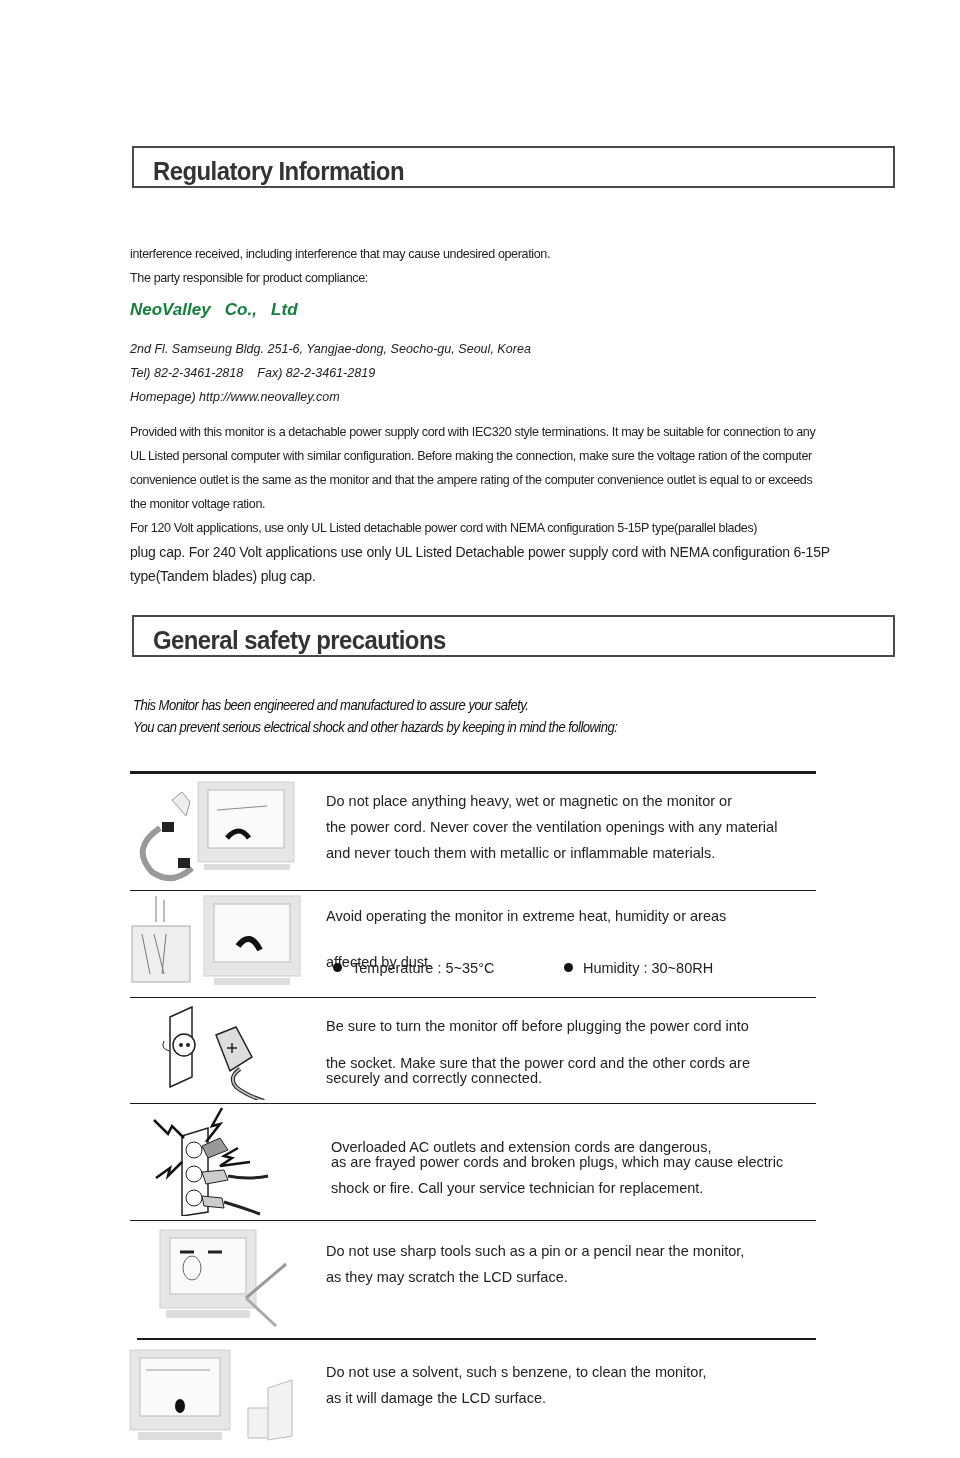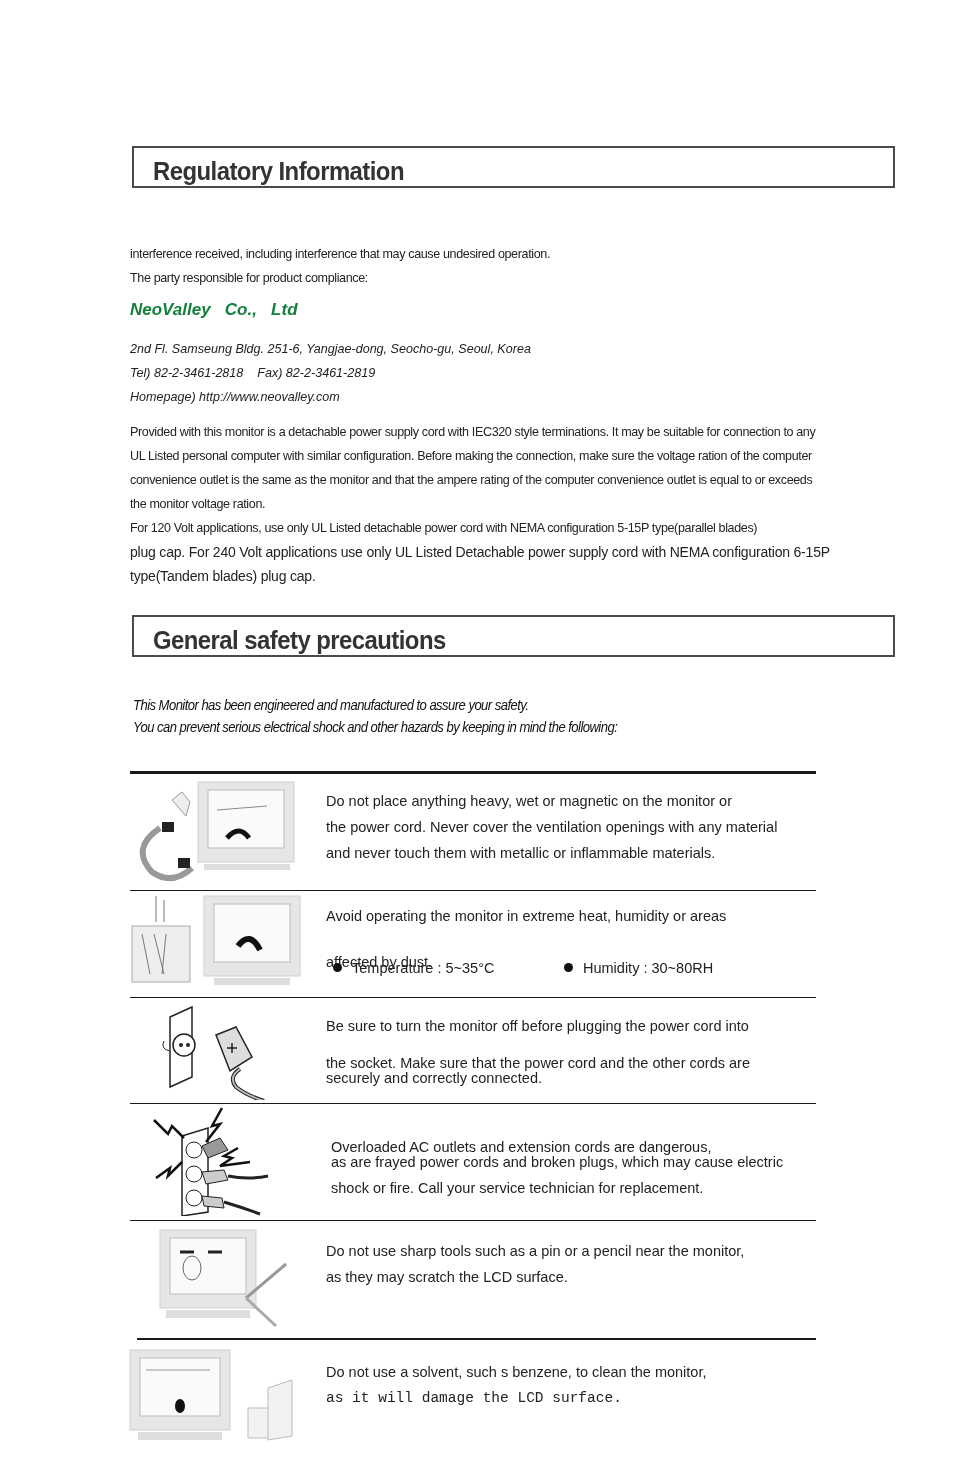--- a/index.html
+++ b/index.html
@@ -157,14 +157,14 @@
   <svg class="illus" style="left:128px; top:1348px;" width="200" height="100">
     <rect x="2" y="2" width="100" height="80" fill="#e6e6e6" stroke="#cfcfcf"></rect>
     <rect x="12" y="10" width="80" height="58" fill="#fafafa" stroke="#bbb"></rect>
     <line x1="18" y1="22" x2="82" y2="22" stroke="#999"></line>
     <ellipse cx="52" cy="58" rx="5" ry="7" fill="#111"></ellipse>
     <rect x="10" y="84" width="84" height="8" fill="#ddd"></rect>
     <path d="M120 60 h24 v30 h-24 z" fill="#f2f2f2" stroke="#bbb"></path>
     <path d="M140 40 l24 -8 v56 l-24 4 z" fill="#f2f2f2" stroke="#bbb"></path>
   </svg>
   <div class="row-text" style="top:1359px;">Do not use a solvent, such s benzene, to clean the monitor,</div>
-  <div class="row-text" style="top:1385px;font-family:Liberation Mono, monospace;">as it will damage the LCD surface.</div>
+  <div class="row-text" style="top:1385px;">as it will damage the LCD surface.</div>
 </div>
 
 </body></html>

